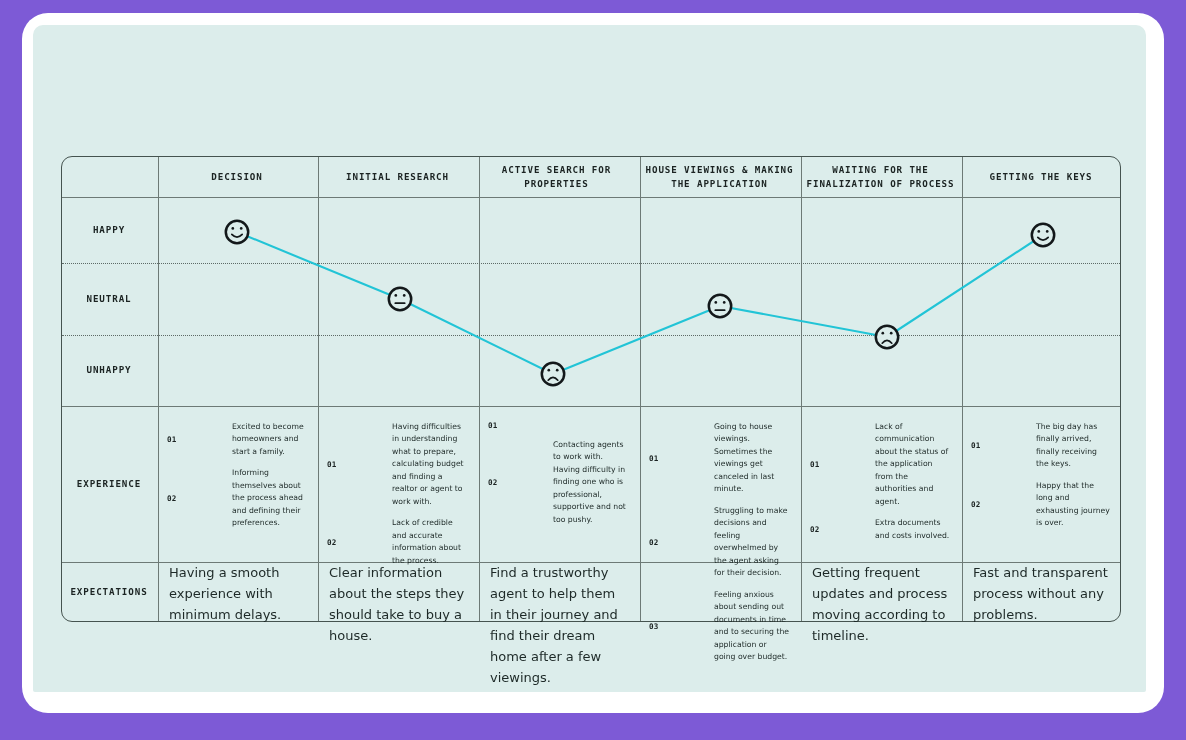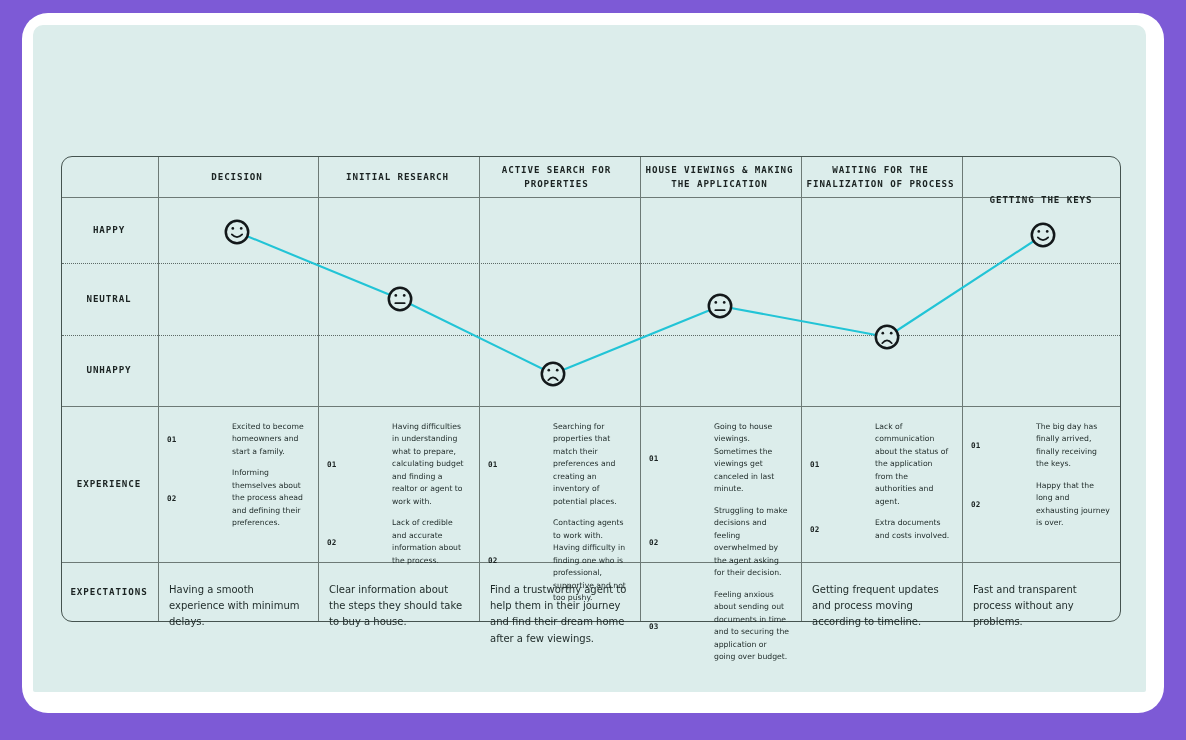--- a/index.html
+++ b/index.html
@@ -133,22 +133,22 @@
     font-size: 7.7px;
     line-height: 1.62;
     color: #1d2927;
     flex: 1;
     margin-left: 48px;
   }
   
   .expect-cell {
     position: absolute;
     box-sizing: border-box;
-    padding: 20px 12px;
-    font-size: 10px;
+    padding: 0 12px;
+    font-size: 13px;
     line-height: 1.62;
     color: #1d2927;
   }
 </style>
 </head>
 <body>
 
 <div id="root">
 
   <div class="outer-frame"></div>
@@ -168,21 +168,21 @@
     <div class="hline dotted" style="top:178px;"></div>
     <div class="hline" style="top:249px;"></div>
     <div class="hline" style="top:405px;"></div>
   </div>
 
   <div class="header-cell" style="left:157px;width:160px;">DECISION</div>
   <div class="header-cell" style="left:317px;width:161px;">INITIAL RESEARCH</div>
   <div class="header-cell" style="left:476px;width:161px;">ACTIVE SEARCH FOR PROPERTIES</div>
   <div class="header-cell" style="left:639px;width:161px;">HOUSE VIEWINGS &amp; MAKING THE APPLICATION</div>
   <div class="header-cell" style="left:800px;width:161px;">WAITING FOR THE FINALIZATION OF PROCESS</div>
-  <div class="header-cell" style="left:961px;width:160px;margin-top:23px;">GETTING THE  KEYS</div>
+  <div class="header-cell" style="left:961px;width:160px;">GETTING THE  KEYS</div>
 
   <div class="row-label" style="top:197px;height:65px;">HAPPY</div>
   <div class="row-label" style="top:262px;height:72px;">NEUTRAL</div>
   <div class="row-label" style="top:334px;height:71px;">UNHAPPY</div>
   <div class="row-label" style="top:405px;height:156px;">EXPERIENCE</div>
   <div class="row-label" style="top:561px;height:61px;">EXPECTATIONS</div>
 
   <svg class="chart-layer" viewBox="0 0 1186 740">
     <g>
       <polyline points="237,232 400,299 553,374 720,306 887,337 1043,235" fill="none" stroke="#22c4d6" stroke-width="2.1" stroke-linecap="round" stroke-linejoin="round"></polyline>
@@ -249,21 +249,20 @@
     </div>
     <div class="exp-item">
       <div class="exp-num mid">02</div>
       <div class="exp-text">Lack of credible and accurate information about the process.</div>
     </div>
   </div>
 
   <div class="exp-cell" style="left:478px;top:411px;width:161px;height:150px;">
     <div class="exp-item">
       <div class="exp-num mid">01</div>
-      <div class="exp-text">Searching for properties that match their preferences and creating an inventory of potential places.</div>
     </div>
     <div class="exp-item">
       <div class="exp-num mid">02</div>
       <div class="exp-text">Contacting agents to work with. Having difficulty in finding one who is professional, supportive and not too pushy.</div>
     </div>
   </div>
 
   <div class="exp-cell" style="left:639px;top:411px;width:161px;height:150px;">
     <div class="exp-item">
       <div class="exp-num mid">01</div>

